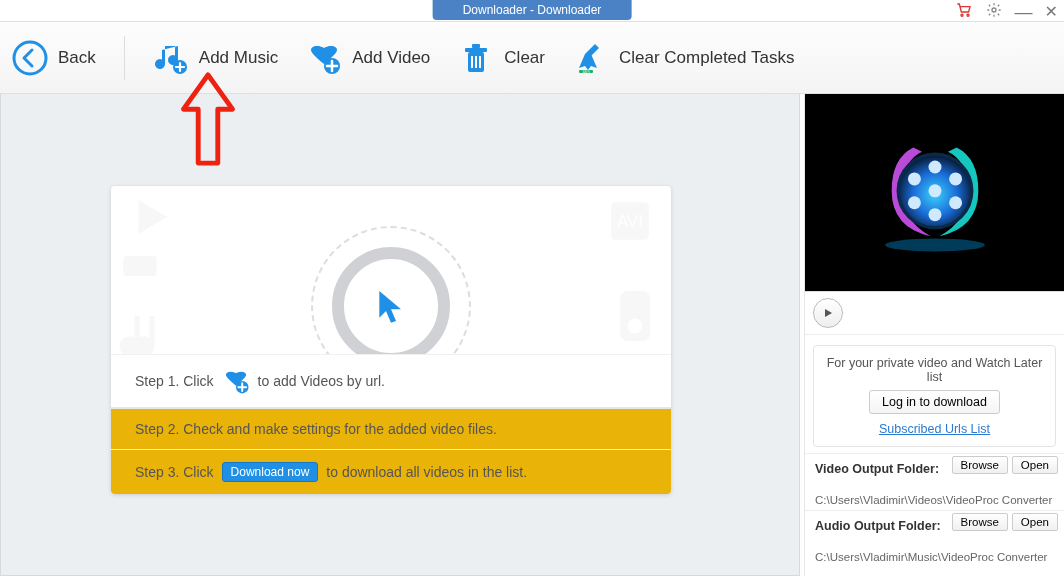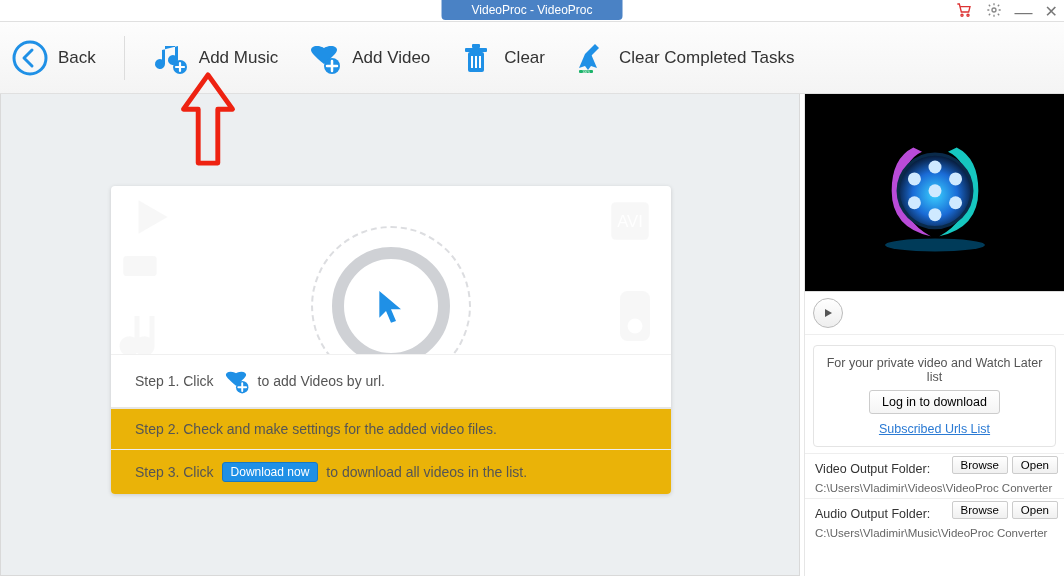--- a/index.html
+++ b/index.html
@@ -222,41 +222,41 @@
     font-size:12.5px;
     text-decoration: underline;
     cursor:pointer;
   }
   .folder-section {
     padding: 8px 10px 4px;
     border-top: 1px solid #eee;
     position: relative;
     font-size: 12.5px;
   }
-  .folder-section .label { font-weight: normal; color:#333; }
-  .folder-section .path { color:#666; font-size:11.5px; margin-top:6px; word-break:break-all;}
+  .folder-section .label { font-weight: bold; color:#333; }
+  .folder-section .path { color:#666; font-size:11.5px; margin-top:18px; word-break:break-all;}
   .folder-btns {
     position: absolute;
     right: 6px; top: 2px;
     display:flex; gap:4px;
   }
   .folder-btns button {
     font-size: 11.5px;
     padding: 2px 8px;
     background: linear-gradient(#fff,#f0f0f0);
     border:1px solid #ccc;
     border-radius:2px;
     cursor:pointer;
   }
 </style>
 </head>
 <body>
 
 <div class="titlebar">
-  <div class="title-pill">VideoProc - VideoProc</div>
+  <div class="title-pill">Downloader - Downloader</div>
   <div class="title-controls">
     <span>
       <svg width="18" height="16" viewBox="0 0 24 24" fill="none" stroke="#d33" stroke-width="2">
           <circle cx="9" cy="20" r="1.6"></circle>
           <circle cx="18" cy="20" r="1.6"></circle>
           <path d="M2 3h3l3 12h11l2-8H7"></path>
         </svg>
     </span>
     <span>
       <svg width="18" height="16" viewBox="0 0 24 24" fill="none" stroke="#888" stroke-width="2">

